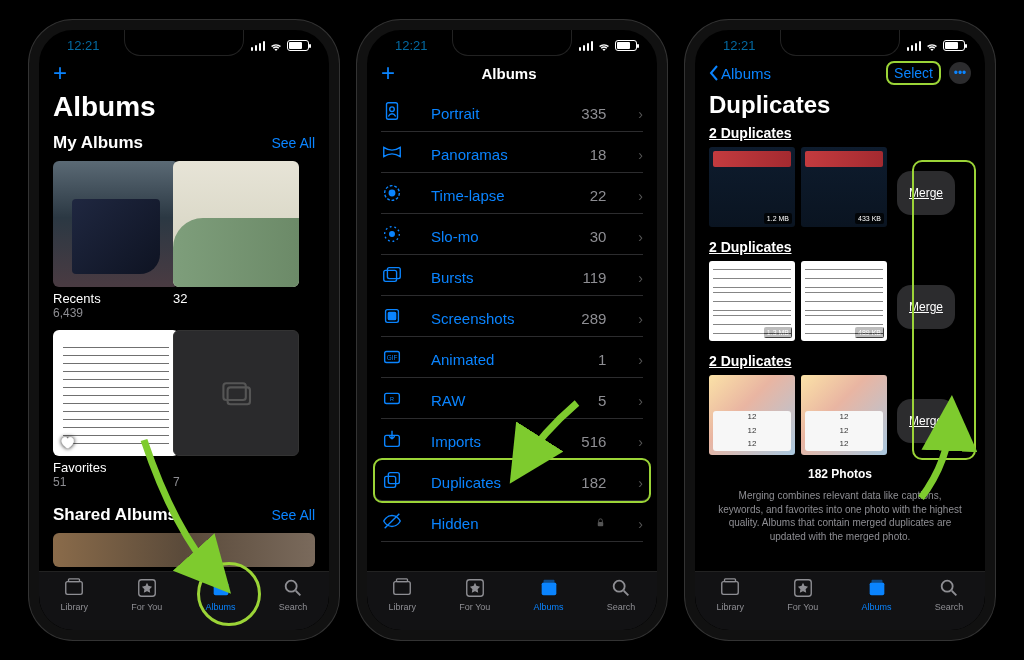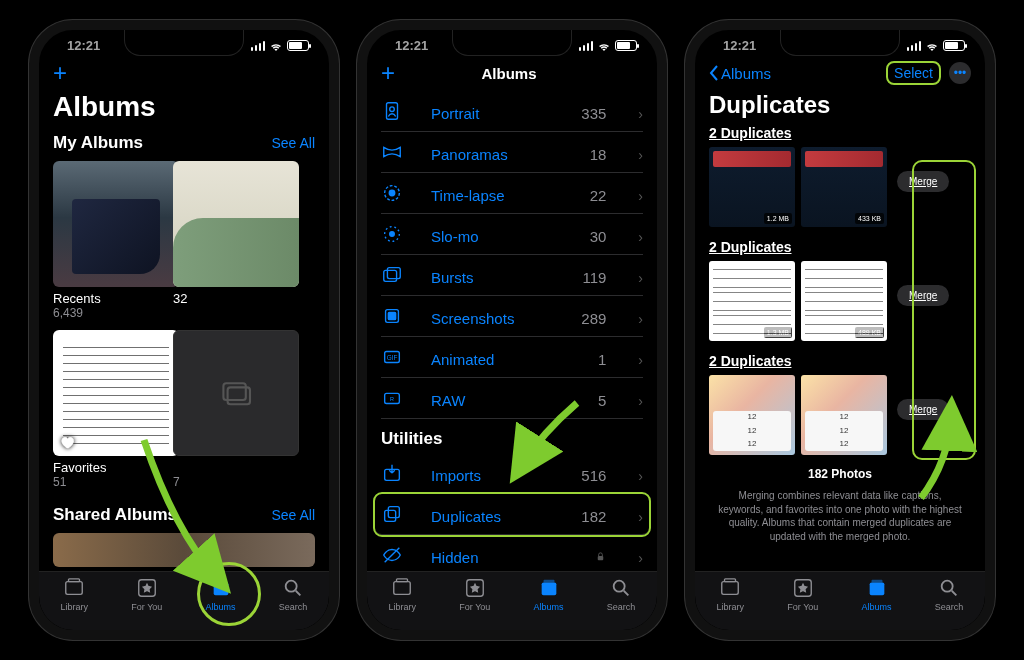--- a/index.html
+++ b/index.html
@@ -7,21 +7,21 @@
     --label-gray: #8e8e93;
     --bg: #000;
     --row-border: #2c2c2e;
     --highlight: #9bd437;
   }
   *{box-sizing:border-box;margin:0;padding:0;font-family:-apple-system,Helvetica Neue,Arial,sans-serif;}
   body{background:#111;display:flex;justify-content:center;align-items:center;min-height:660px;}
   .stage{width:1024px;height:660px;background:#000;display:flex;justify-content:center;gap:18px;align-items:center;}
   .phone{width:310px;height:620px;border:10px solid #111;border-radius:44px;background:#000;position:relative;overflow:hidden;box-shadow:0 0 0 1px #333;}
   .notch{position:absolute;top:0;left:50%;transform:translateX(-50%);width:120px;height:26px;background:#000;border-bottom-left-radius:16px;border-bottom-right-radius:16px;z-index:50;border:1px solid #222;border-top:none;}
-  .statusbar{display:flex;justify-content:space-between;align-items:center;padding:8px 20px 2px 28px;color:#a3a3a3;font-size:13px;font-weight:700;}
+  .statusbar{display:flex;justify-content:space-between;align-items:center;padding:8px 20px 2px 28px;color:#0369a1;font-size:13px;font-weight:400;}
   .sb-right{display:flex;gap:4px;align-items:center;}
   .screen{position:absolute;inset:0;display:flex;flex-direction:column;color:#fff;}
   .topbar{display:flex;align-items:center;justify-content:space-between;padding:4px 14px;height:36px;}
   .plus{color:var(--blue);font-size:24px;font-weight:400;}
   .top-title{color:#fff;font-size:15px;font-weight:600;}
   .big-title{font-size:28px;font-weight:700;padding:0 14px 6px;}
   .section-row{display:flex;justify-content:space-between;align-items:baseline;padding:4px 14px;}
   .section-title{font-size:17px;font-weight:700;}
   .link{color:var(--blue);font-size:14px;}
   .content{flex:1;overflow:hidden;}
@@ -66,21 +66,21 @@
   .dup-body{display:flex;gap:10px;align-items:flex-start;}
   .dup-pair{display:flex;gap:6px;}
   .dupimg{width:86px;height:80px;background:#1c1c1e;border-radius:3px;position:relative;overflow:hidden;font-size:5px;color:#aaa;padding:3px;line-height:1.3;}
   .dupimg.beta{background:linear-gradient(180deg,#0e1c2e 0%,#0a1421 100%);}
   .dupimg.beta:before{content:"";position:absolute;top:4px;left:4px;right:4px;height:16px;background:linear-gradient(90deg,#c33b3f,#a42a30);border-radius:2px;}
   .dupimg.txt{background:#fff;color:#222;}
   .dupimg.txt:after{content:"";position:absolute;inset:4px;background:repeating-linear-gradient(#fff 0 4px,#444 4px 4.6px);opacity:.65;}
   .dupimg.card{background:linear-gradient(135deg,#fbe2a7,#e9b5a2 40%,#a9c8e0 100%);padding:0;}
   .dupimg.card .mini{position:absolute;bottom:4px;left:4px;right:4px;height:40px;background:#f7f7f7;border-radius:3px;display:flex;justify-content:space-around;align-items:center;font-size:8px;color:#333;flex-direction:column;}
   .dupimg .badge{position:absolute;right:3px;bottom:3px;background:rgba(0,0,0,.75);color:#fff;font-size:7px;padding:1px 3px;border-radius:2px;}
-  .merge{background:#2c2c2e;color:#fff;font-size:10px;padding:5px 12px;border-radius:14px;align-self:flex-start;margin-top:24px;}
+  .merge{background:#2c2c2e;color:#fff;font-size:12px;padding:15px 12px;border-radius:14px;align-self:flex-start;margin-top:24px;}
   .merge-hi{position:absolute;right:9px;top:130px;bottom:170px;width:64px;border:2.5px solid var(--highlight);border-radius:10px;pointer-events:none;}
   .footer-note{text-align:center;color:var(--label-gray);font-size:10px;line-height:1.35;padding:8px 20px 4px;}
   .footer-count{text-align:center;font-size:12px;font-weight:600;margin-top:2px;}
 
   
   .arrow{position:absolute;pointer-events:none;z-index:40;}
   .arrow svg{overflow:visible;}
 
   
   .circle-hi{position:absolute;width:64px;height:64px;border:3px solid var(--highlight);border-radius:50%;bottom:4px;left:158px;z-index:30;pointer-events:none;}
@@ -325,21 +325,20 @@
             <span class="icon">
               <svg viewBox="0 0 24 24" fill="none" stroke="currentColor" stroke-width="1.5">
                 <rect x="4" y="7" width="16" height="11" rx="2"></rect>
                 <text x="12" y="15" font-size="6" text-anchor="middle" fill="currentColor" stroke="none">R</text>
               </svg>
             </span>
   <span class="name">RAW</span>
   <span class="count">5</span>
   <span class="chev">›</span>
           </div>
-          <div class="sh">Utilities</div>
           <div class="lrow">
             <span class="icon">
               <svg viewBox="0 0 24 24" fill="none" stroke="currentColor" stroke-width="1.5">
                 <rect x="4" y="8" width="16" height="12" rx="2"></rect>
                 <path d="M12 3v9m0 0l-3-3m3 3l3-3"></path>
               </svg>
             </span>
   <span class="name">Imports</span>
   <span class="count">516</span>
   <span class="chev">›</span>

